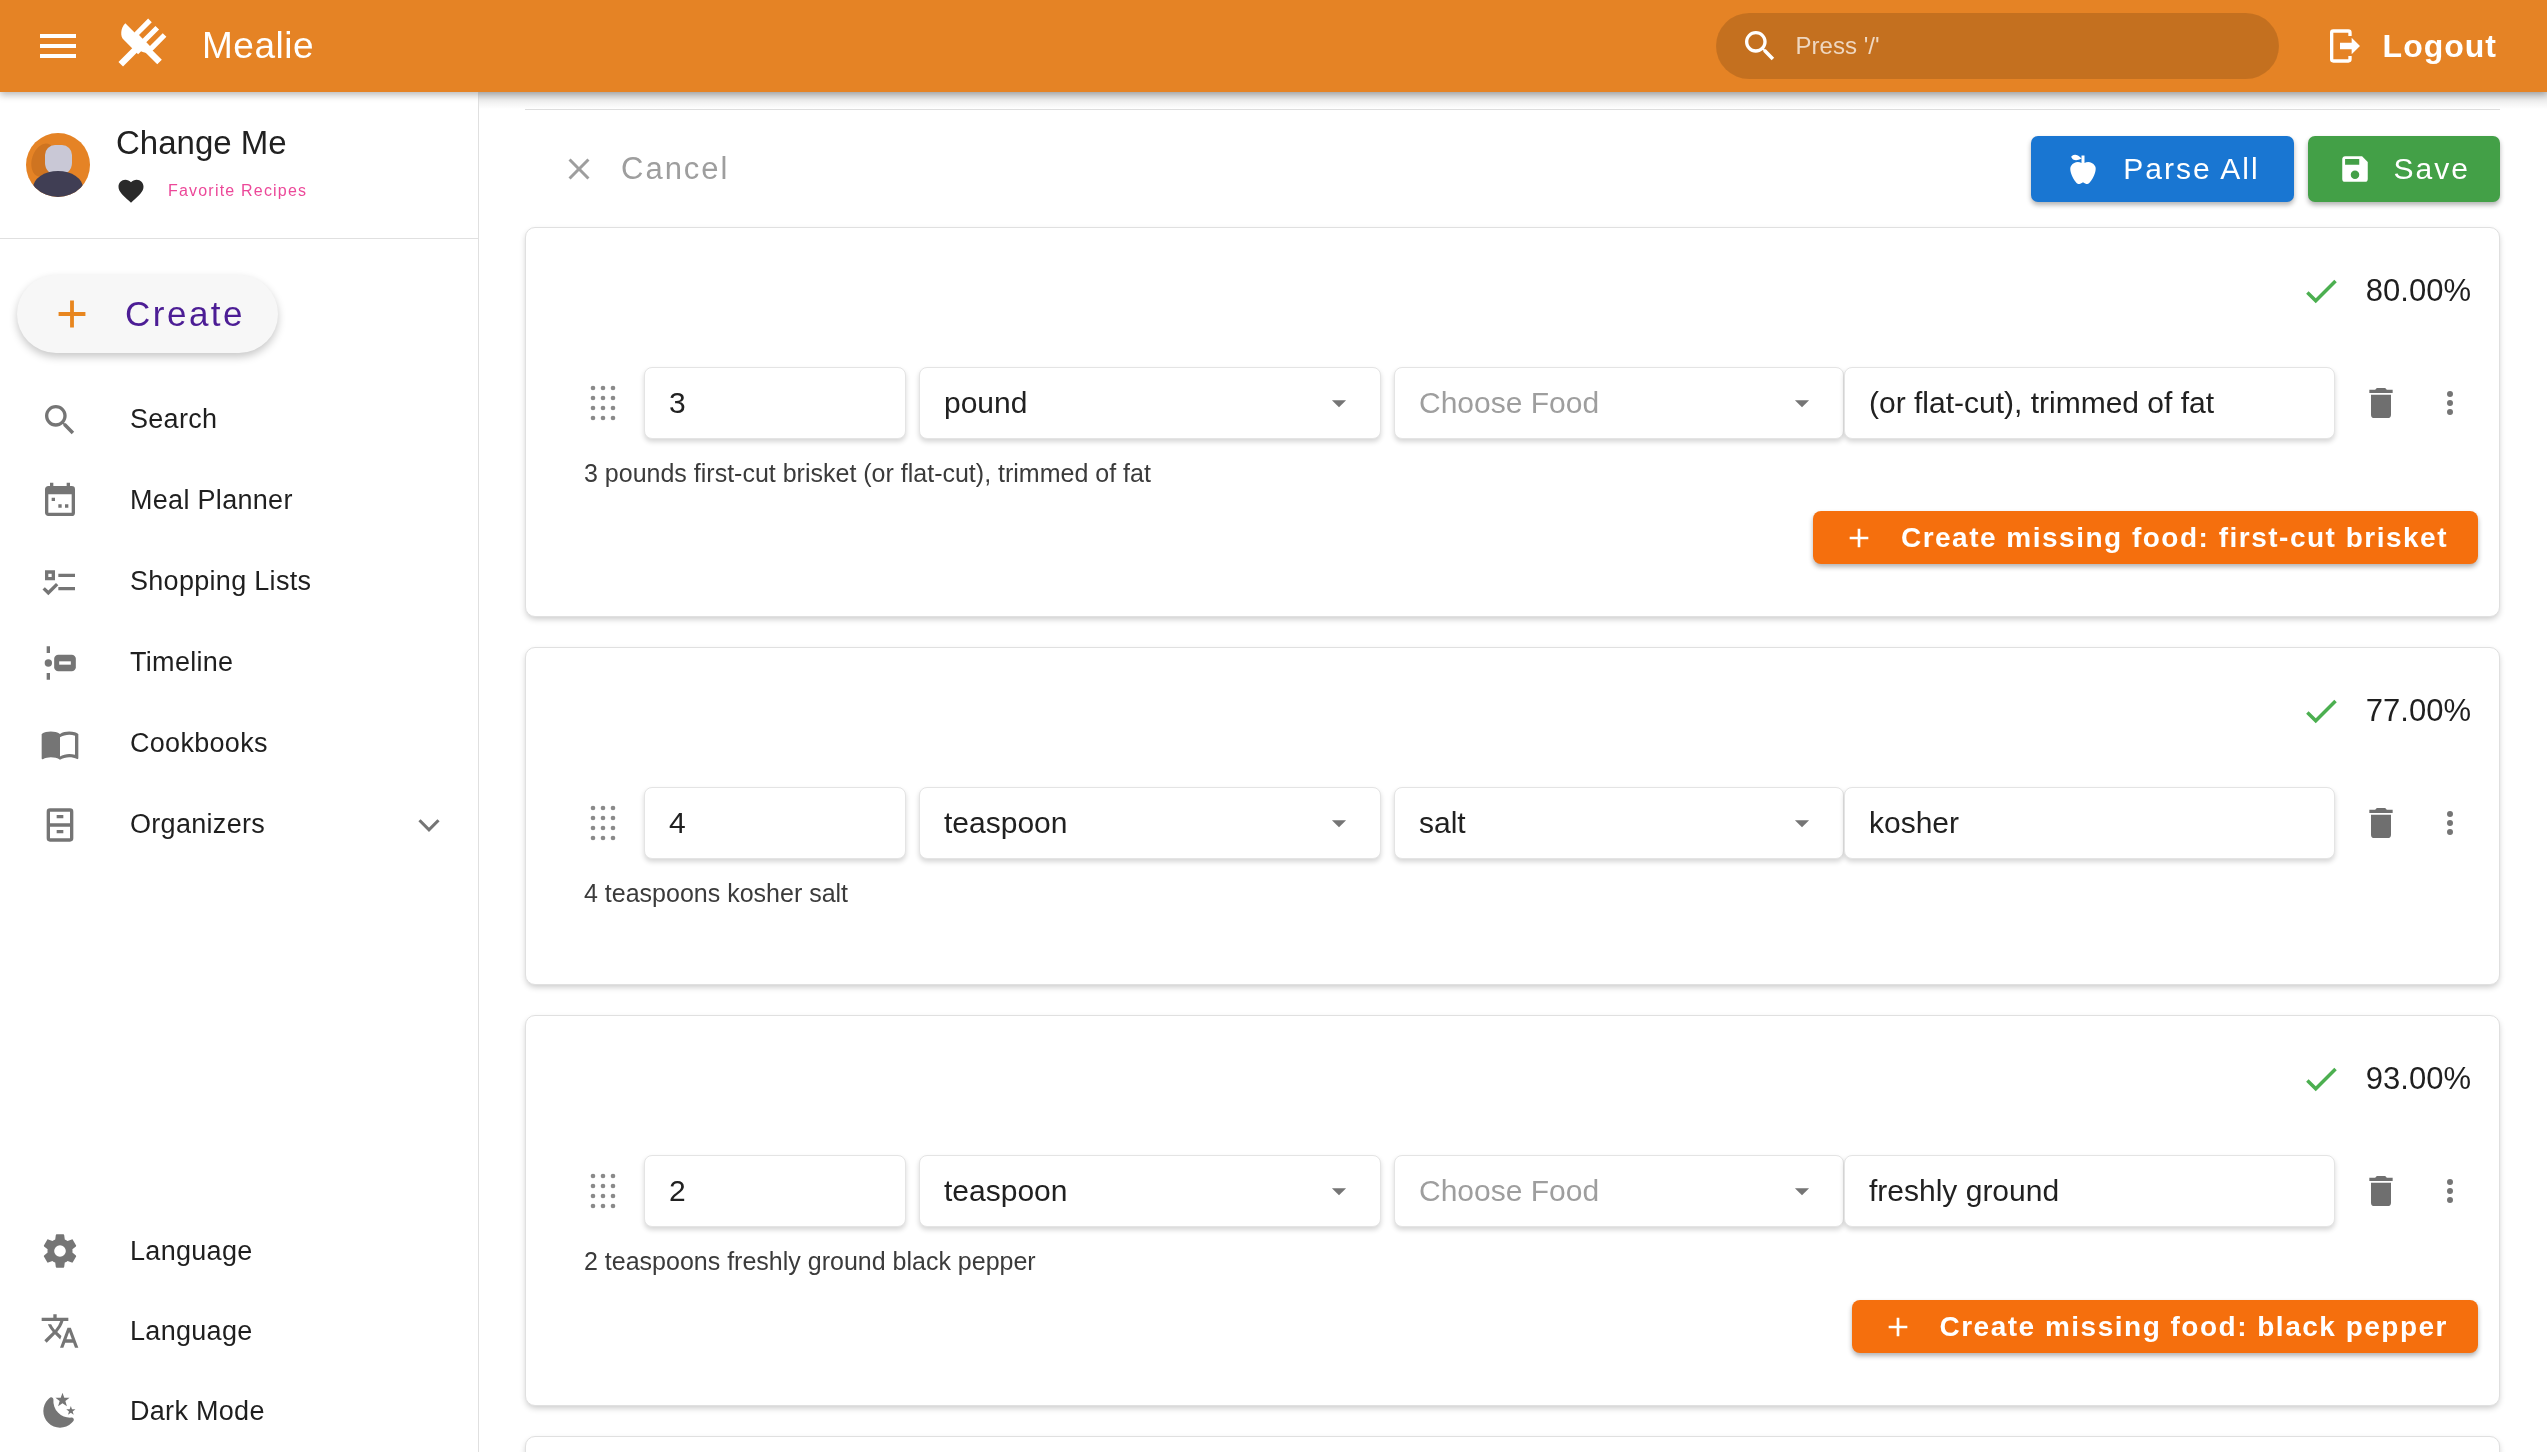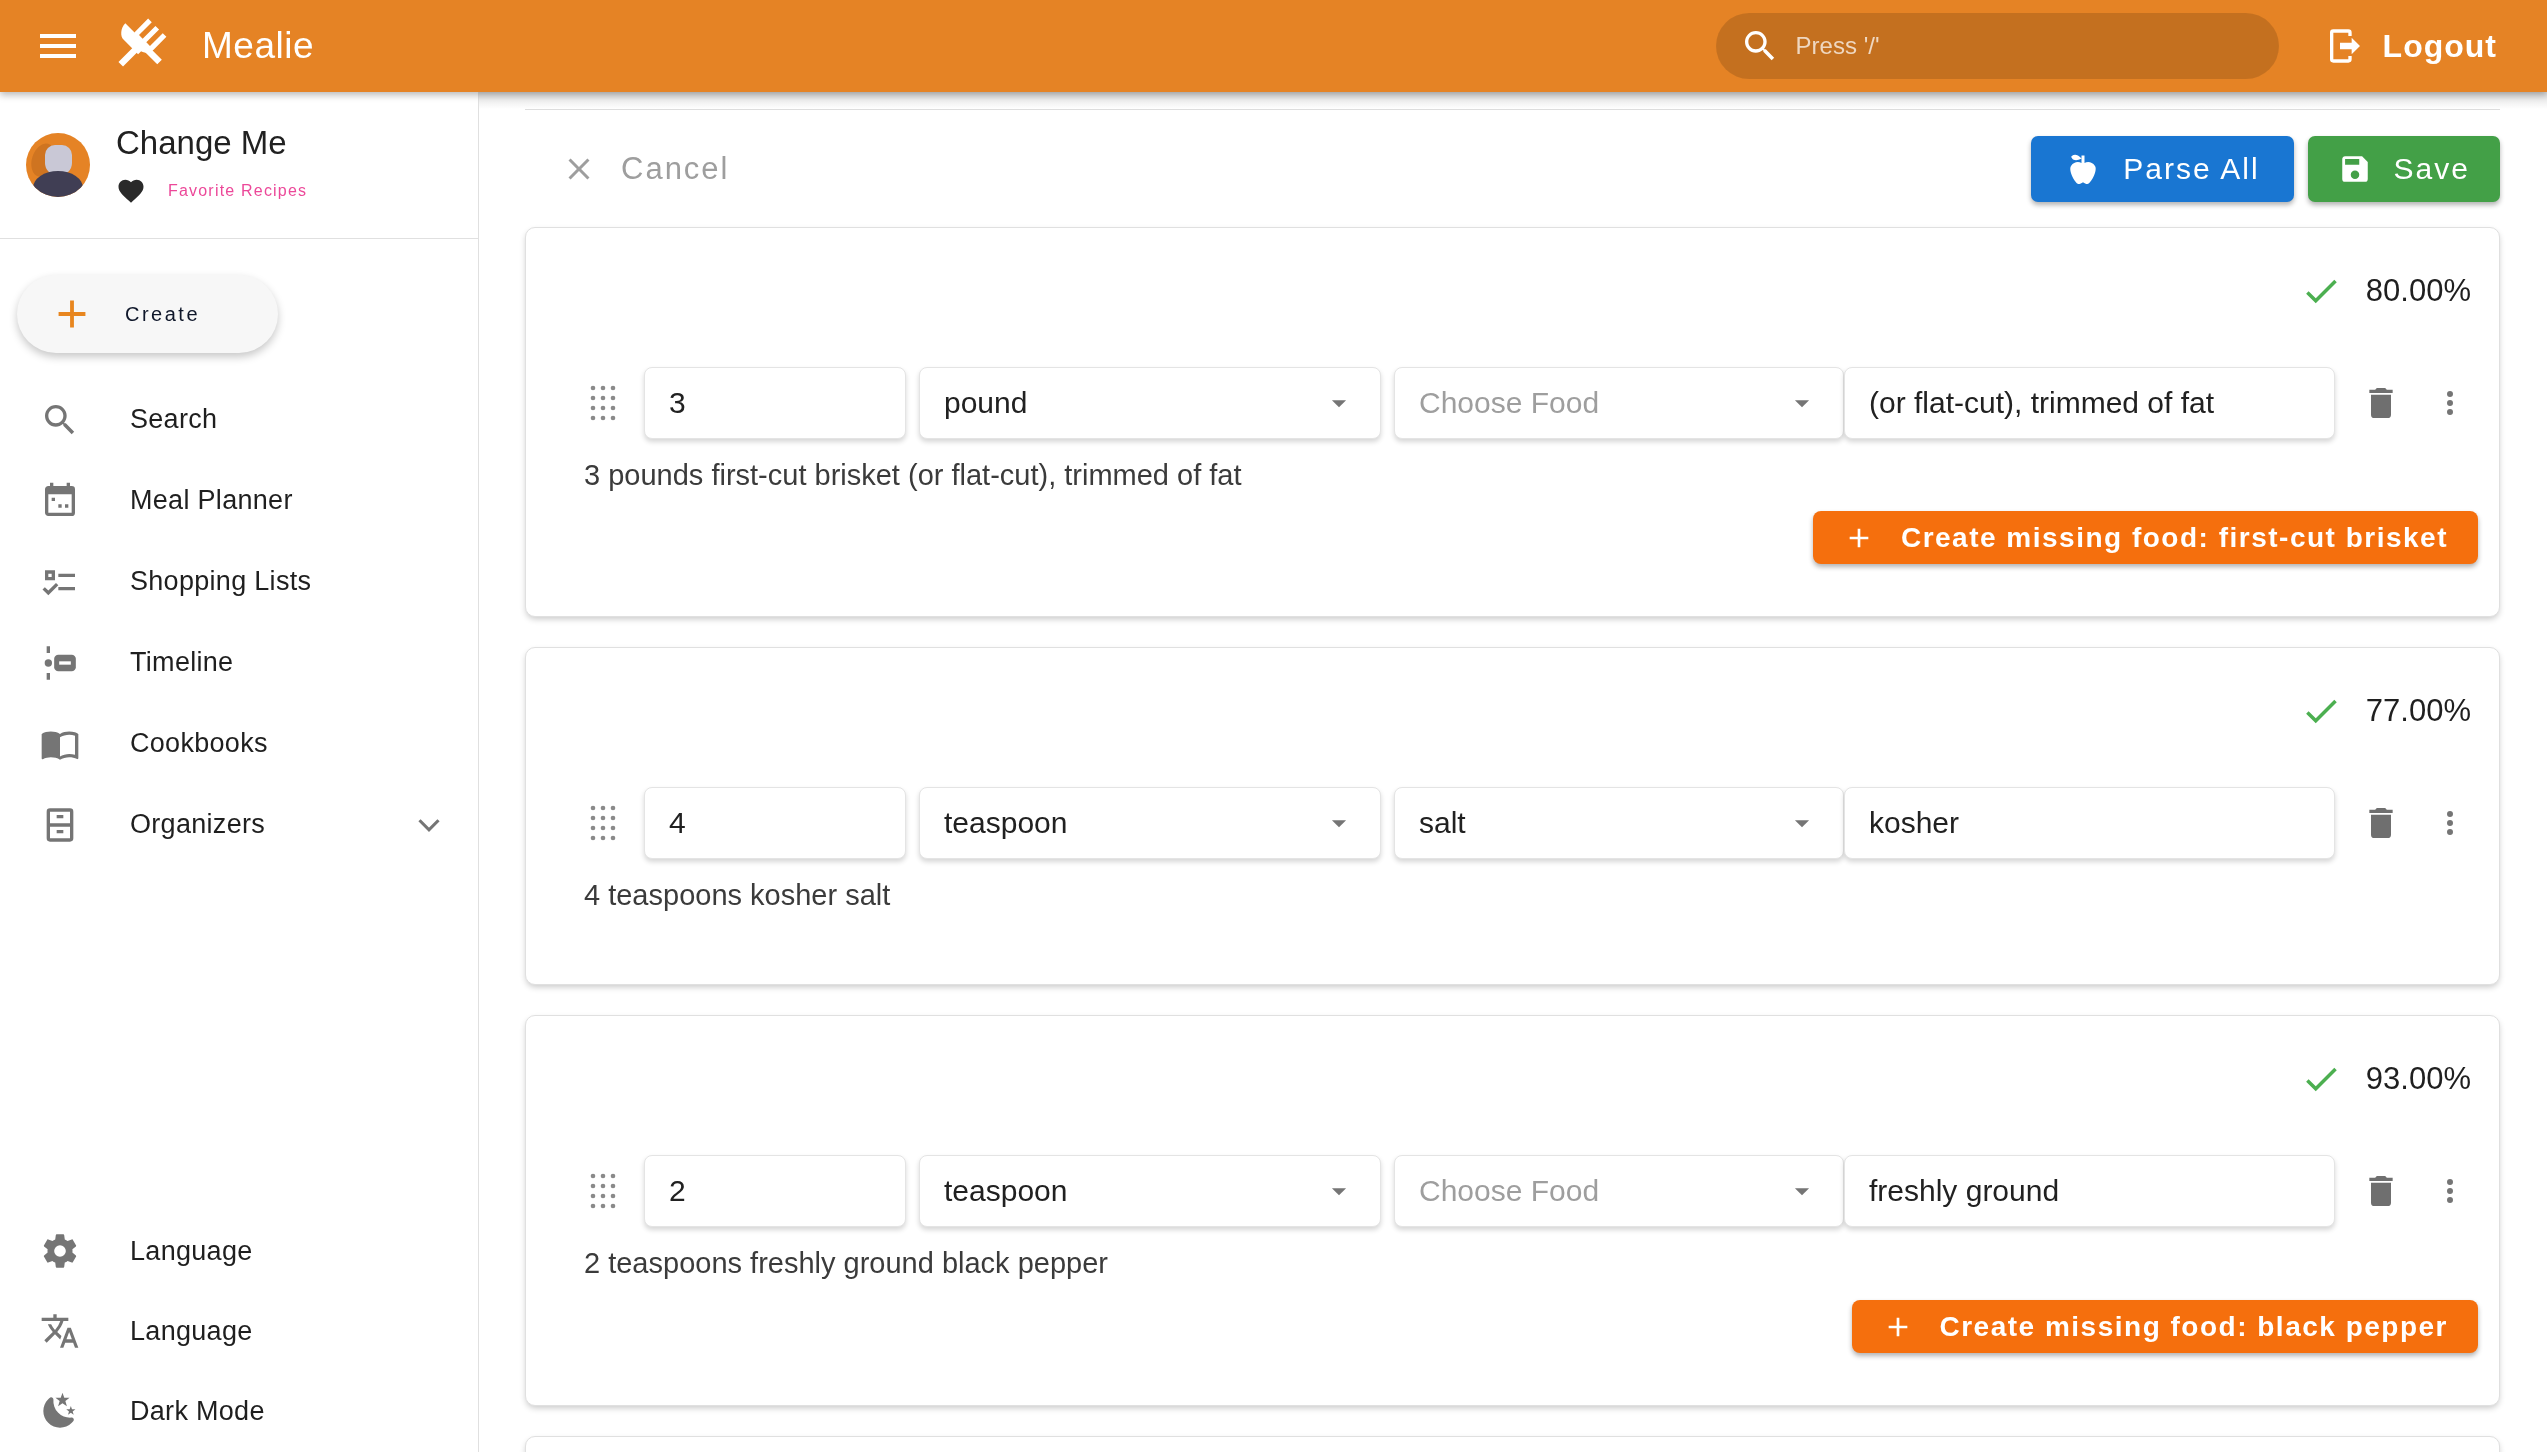--- a/index.html
+++ b/index.html
@@ -47,21 +47,21 @@
   .user-name { font-size:33px; color:#212121; }
   .user-fav { display:flex; align-items:center; gap:22px; font-size:16px; font-weight:500;
               letter-spacing:1.2px; color:#ec4899; cursor:pointer; }
   .user-fav svg { width:30px; height:30px; fill:#2a2a2a; }
 
   .create-wrap { padding:36px 0 26px 17px; }
   .create-btn { display:flex; align-items:center; gap:30px; width:261px; height:78px; border-radius:39px;
                 background:#f7f7f7; border:none; cursor:pointer; padding:0 0 0 32px;
                 box-shadow:0 4px 8px rgba(0,0,0,0.22); font-family:inherit; }
   .create-btn svg { width:46px; height:46px; fill:#E8861F; }
-  .create-btn .lbl { font-size:20px; font-weight:500; letter-spacing:2.5px; color:#0f172a; }
+  .create-btn .lbl { font-size:35px; font-weight:500; letter-spacing:2.5px; color:#4c1d95; }
 
   .nav { display:flex; flex-direction:column; }
   .nav-item { height:81px; display:flex; align-items:center; padding:0 30px 0 40px; gap:50px; cursor:pointer; }
   .nav-item svg { width:40px; height:40px; fill:#757575; flex:0 0 auto; }
   .nav-item .lbl { font-size:27px; color:#1f1f1f; letter-spacing:0.3px; flex:1; }
   .nav-item .chev { width:38px; height:38px; fill:none; stroke:#757575; stroke-width:2; }
 
   .sidebar-footer { position:absolute; left:0; right:0; bottom:2px; }
   .sidebar-footer .nav-item { height:80px; }
 
@@ -112,21 +112,21 @@
   .f-qty { flex:0 0 262px; margin-right:13px; }
   .f-unit { flex:0 0 462px; margin-right:13px; }
   .f-food { flex:0 0 450px; }
   .f-comment { flex:1; }
   .row-action { background:none; border:none; cursor:pointer; display:flex; align-items:center; justify-content:center; }
   .trash-btn { margin-left:24px; width:44px; height:44px; }
   .trash-btn svg { width:40px; height:40px; fill:#6f6f6f; }
   .kebab-btn { margin-left:28px; width:38px; height:44px; }
   .kebab-btn svg { width:36px; height:36px; fill:#757575; }
 
-  .note { position:absolute; left:58px; top:231px; font-size:29px; color:#3b3b3b; }
+  .note { position:absolute; left:58px; top:231px; font-size:25px; color:#3b3b3b; }
 
   .missing-btn { position:absolute; right:21px; bottom:52px; height:53px; display:flex; align-items:center;
                  gap:26px; background:#F56F0D; color:#ffffff; border:none; border-radius:8px; cursor:pointer;
                  padding:7px 30px; font-size:28px; font-weight:600; letter-spacing:1.5px; font-family:inherit;
                  box-shadow:0 3px 5px rgba(0,0,0,0.3); }
   .missing-btn svg { width:32px; height:32px; fill:#ffffff; }
 </style>
 </head>
 <body>
 

